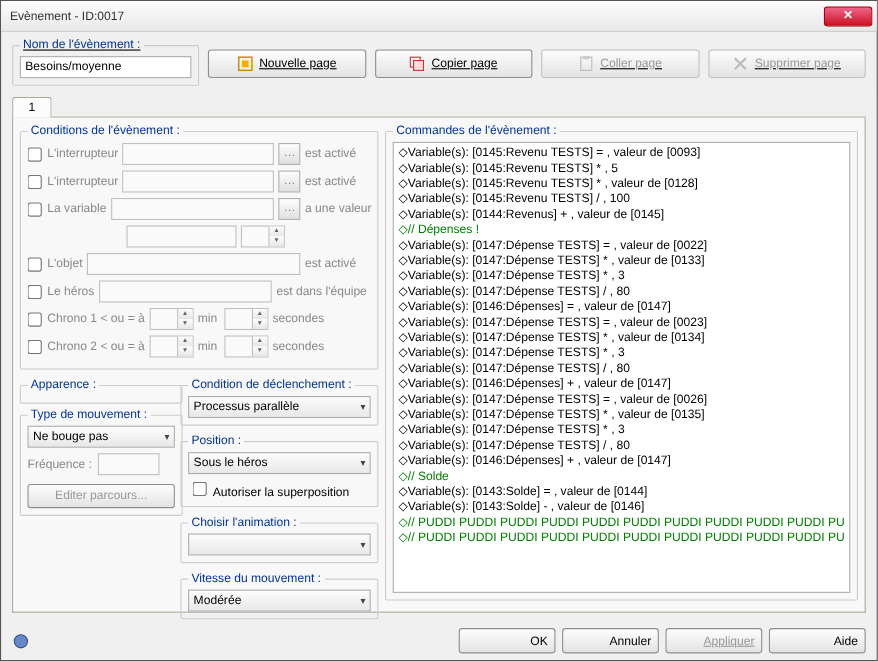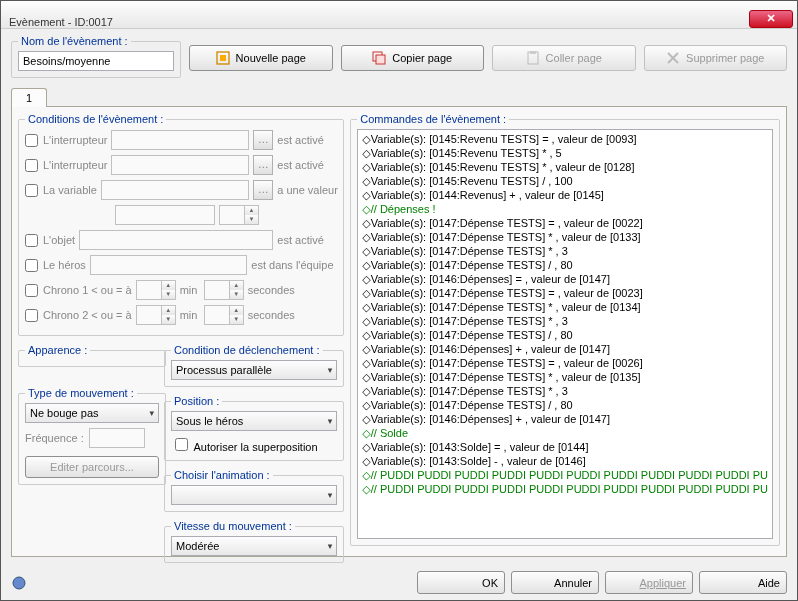--- a/index.html
+++ b/index.html
@@ -1,24 +1,24 @@
 <!DOCTYPE html>
 <html><head>
 <meta charset="utf-8">
 <style>
 * { box-sizing: border-box; font-family: "Segoe UI", Tahoma, sans-serif; font-size: 11px; }
 body { margin: 0; background: linear-gradient(#4a1a5a, #2a0a3a); padding: 0; }
 .window { width: 798px; height: 601px; background: #f0f0f0; border: 1px solid #555; box-shadow: 0 0 10px rgba(0,0,0,.5); position: relative; }
-.titlebar { height: 28px; background: linear-gradient(#fdfdfd, #e8e8e8); border-bottom: 1px solid #ccc; display: flex; align-items: flex-end; padding: 0 4px 0 8px; }
+.titlebar { height: 28px; background: linear-gradient(#fdfdfd, #e8e8e8); border-bottom: 1px solid #ccc; display: flex; align-items: center; padding: 0 4px 0 8px; }
 .titlebar .title { flex: 1; color: #333; }
 .close-btn { width: 44px; height: 18px; background: linear-gradient(#e68, #c12); border: 1px solid #a01; border-radius: 3px; color: #fff; text-align: center; line-height: 14px; font-weight: bold; cursor: pointer; }
 .body { padding: 6px 10px 4px 10px; }
 fieldset { border: 1px solid #ccc; border-radius: 2px; margin: 0 0 4px 0; padding: 4px 6px 6px 6px; position: relative; }
 legend { color: #003399; padding: 0 3px; font-size: 11px; }
-.toprow { display: flex; gap: 8px; align-items: flex-start; }
+.toprow { display: flex; gap: 8px; align-items: flex-start; text-decoration: underline; }
 .name-fs { width: 170px; }
 .name-fs input { width: 100%; height: 20px; border: 1px solid #abadb3; padding: 0 4px; }
 .top-btns { display: flex; gap: 8px; flex: 1; margin-top: 10px; }
 .tbtn { flex: 1; height: 26px; background: linear-gradient(#fdfdfd, #e3e3e3); border: 1px solid #8e8f8f; border-radius: 3px; display: flex; align-items: center; justify-content: center; gap: 6px; cursor: pointer; }
 .tbtn.disabled { color: #999; border-color: #c0c0c0; }
 .icon { width: 14px; height: 14px; display: inline-block; }
 .tabs { margin-top: 6px; }
 .tabbar { display: flex; border-bottom: 1px solid #aca899; }
 .tab { padding: 3px 14px; background: #fcfcfc; border: 1px solid #aca899; border-bottom: none; border-top-left-radius: 3px; border-top-right-radius: 3px; margin-bottom: -1px; }
 .tabcontent { border: 1px solid #aca899; border-top: none; background: #f8f8f8; padding: 6px; display: flex; gap: 6px; height: 450px; }
@@ -202,21 +202,21 @@
                   <div class="arrows">
                     <div>▲</div>
                     <div>▼</div>
                   </div>
                 </div>
               <span class="greytext">secondes</span>
             </div>
           </fieldset>
 
           <div class="midrow">
-            <div style="width:142px;display:flex;flex-direction:column;gap:16px;">
+            <div style="width:142px;display:flex;flex-direction:column;gap:0;">
               <fieldset class="app-fs">
                 <legend>Apparence :</legend>
               </fieldset>
               <fieldset class="move-fs">
                 <legend>Type de mouvement :</legend>
                 <div class="fullcombo">
                     <span>Ne bouge pas</span>
                   </div>
                 <div class="cond-row" style="margin-top:4px">
                   <span class="greytext">Fréquence :</span>

